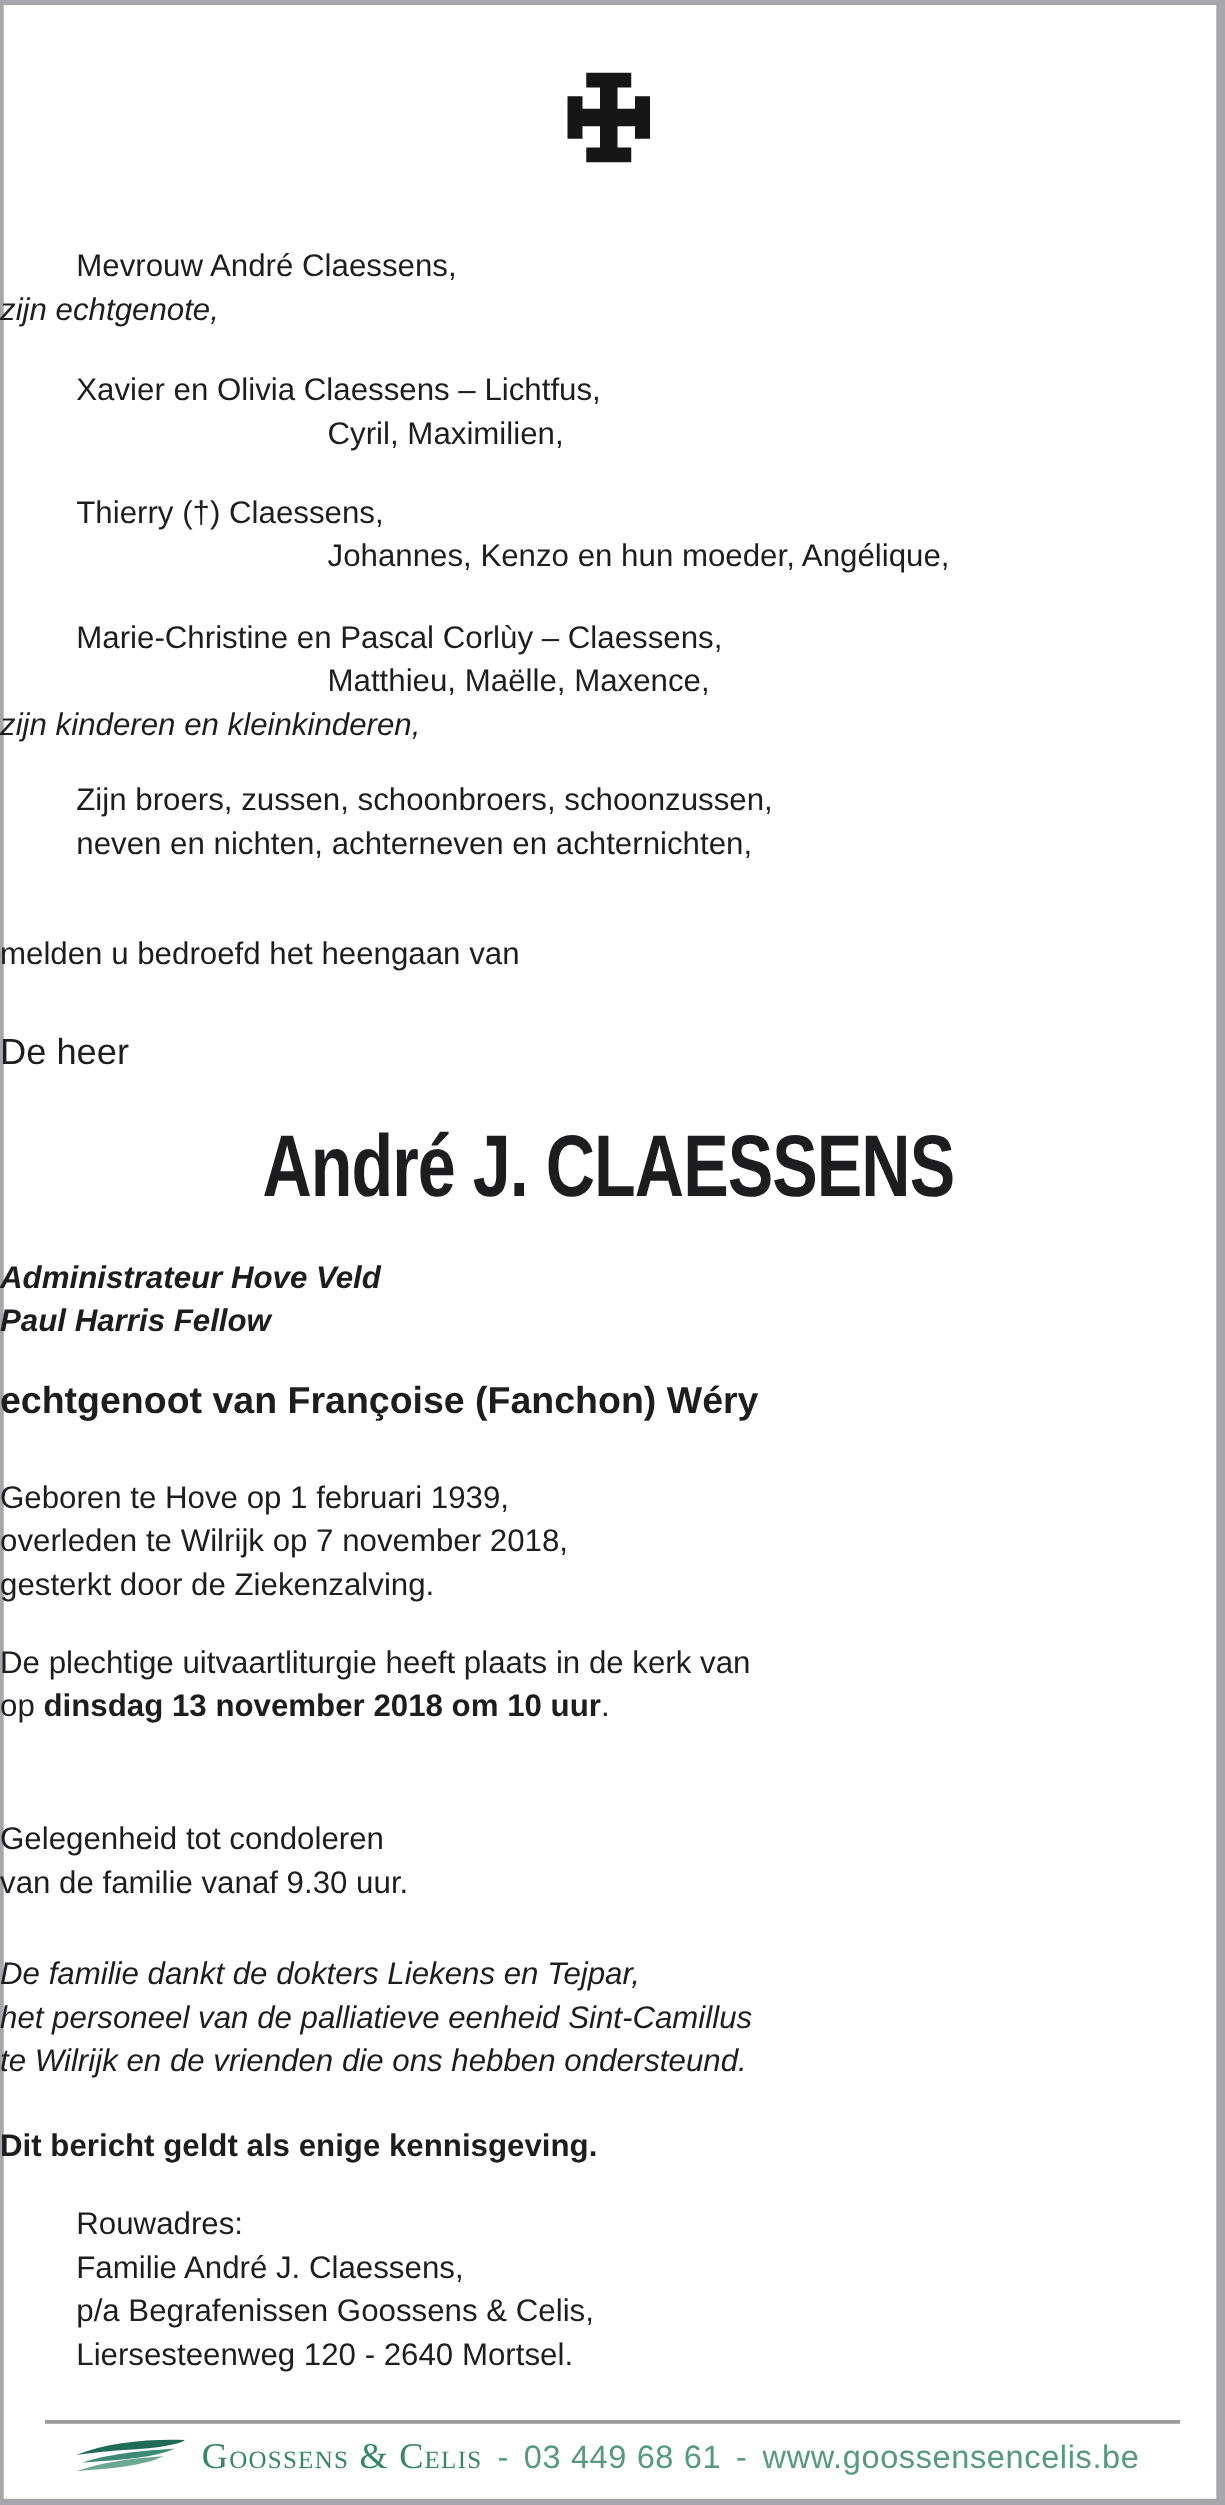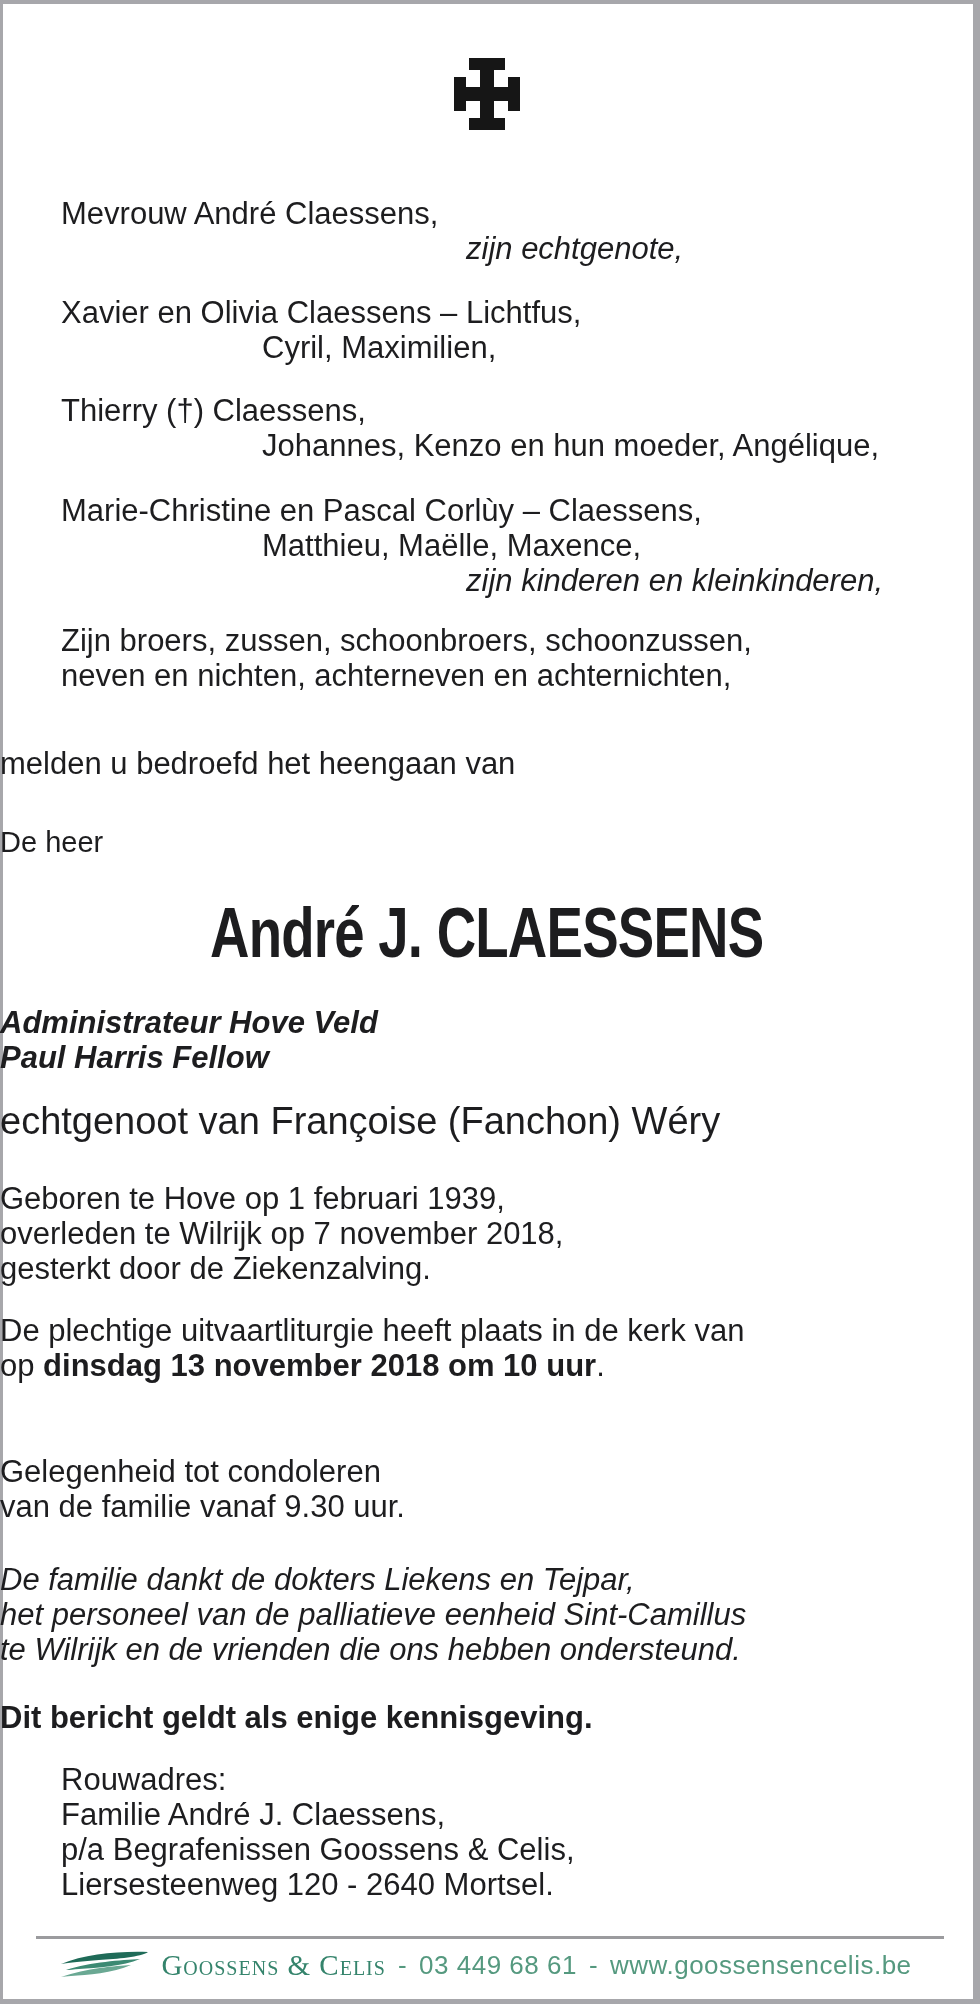--- a/index.html
+++ b/index.html
@@ -9,40 +9,40 @@
     background:#a7a7ab;           
     font-family:"Liberation Sans", sans-serif;
     color:#1d1d1f;
     overflow:hidden;
   }
   .sheet{
     position:absolute;
     left:3px;top:4px;right:7px;bottom:5px;
     background:#ffffff;
   }
-  .blk{position:absolute;left:0;right:7px;font-size:31px;line-height:35px;}
+  .blk{position:absolute;left:0;right:7px;font-size:25px;line-height:35px;}
   .blk .ln{white-space:nowrap;}
   .pl-left{padding-left:61px;}
   .pl-ind1{padding-left:262px;}
-  .pl-ind2{padding-left:466px;}
+  .pl-ind2{}
   .it{font-style:italic;}
   .bold{font-weight:bold;}
   .center{text-align:left;}
   .cross-wrap{position:absolute;top:58px;left:0;right:7px;text-align:center;}
   .name-blk{position:absolute;top:894px;left:0;right:7px;text-align:center;}
   .name-blk span{
     display:inline-block;
     font-size:70px;line-height:78px;font-weight:bold;
     letter-spacing:-1px;
     transform:scaleX(0.78);
     transform-origin:50% 50%;
     white-space:nowrap;
   }
   .deheer{font-size:29px;line-height:35px;}
-  .spouse{font-size:38px;line-height:36px;font-weight:normal;}
+  .spouse{font-size:30px;line-height:36px;font-weight:bold;}
   .divider{position:absolute;top:1936px;left:36px;width:908px;height:3px;background:#9b9b9e;}
   .footer{
     position:absolute;top:1942px;left:0;right:7px;height:46px;
     display:flex;align-items:center;justify-content:center;gap:12px;
   }
   .fh-name{
     font-family:"Liberation Serif", serif;
     font-variant:small-caps;
     font-size:29px;line-height:29px;
     letter-spacing:1px;

